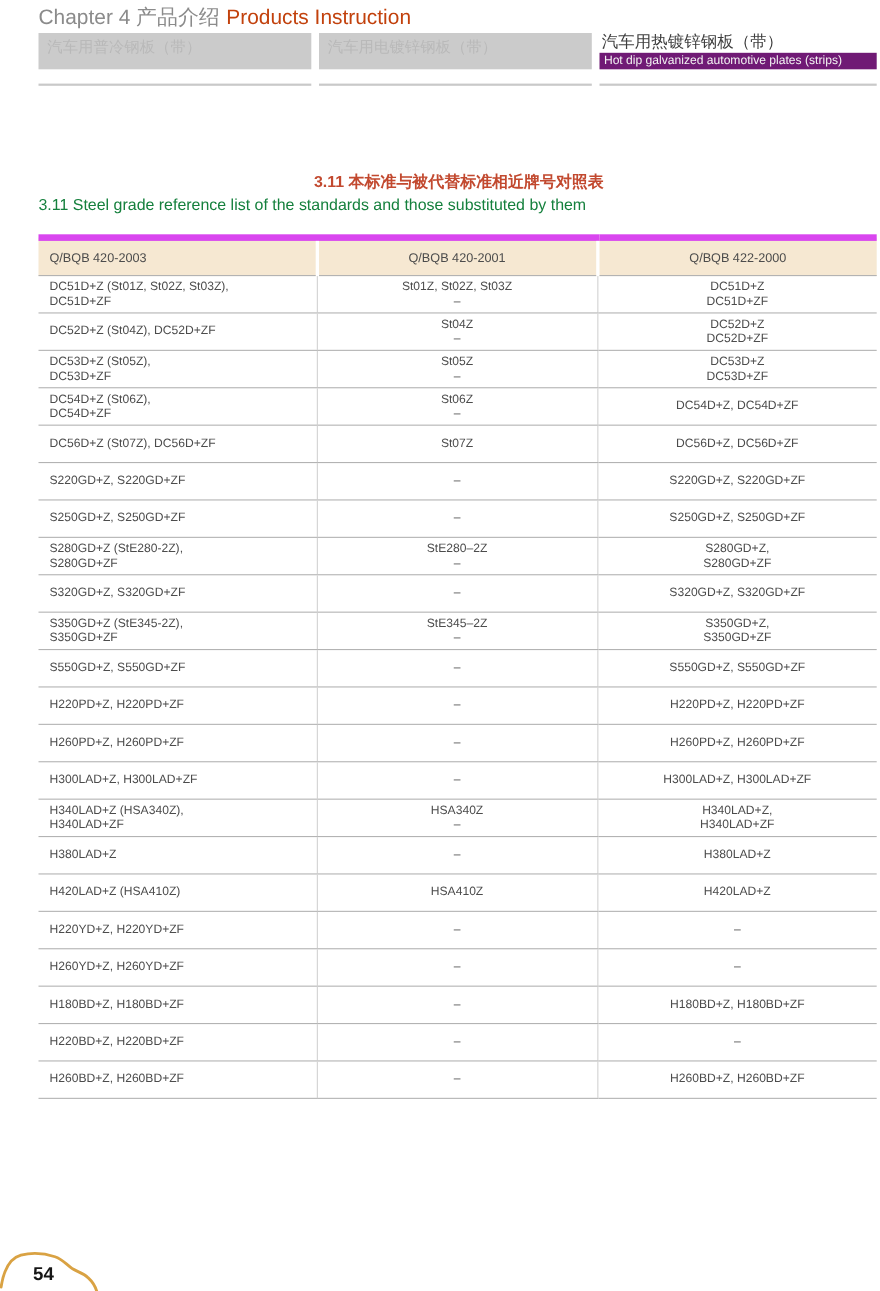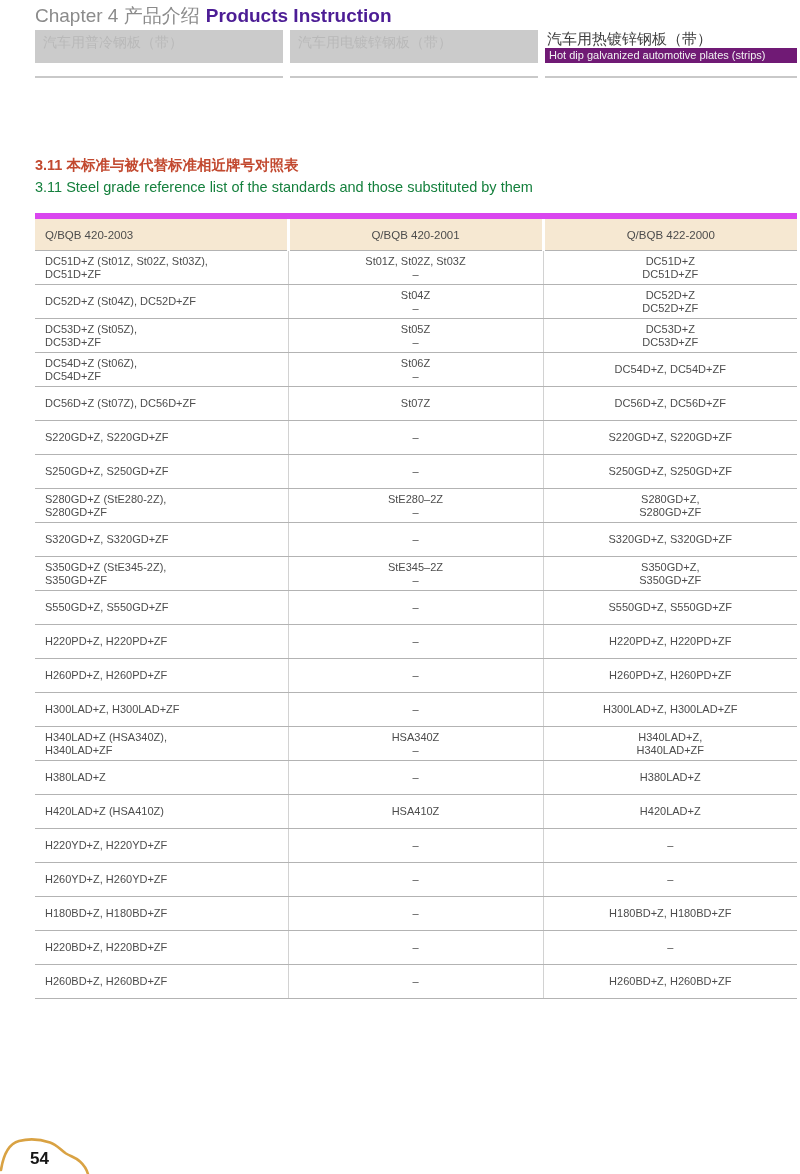--- a/index.html
+++ b/index.html
@@ -10,21 +10,21 @@
     background:#ffffff;
     font-family:"Liberation Sans","DejaVu Sans",sans-serif;
     overflow:hidden;
   }
 
   
   .chapter-header {
     position:absolute; top:3px; left:35px;
     font-size:19px; color:#8b8b8b; white-space:nowrap;
   }
-  .chapter-header .ch-bold { font-weight:bold; color:#4c1d95; margin-left:6px; }
+  .chapter-header .ch-bold { font-weight:normal; color:#c2410c; margin-left:6px; }
 
   
   .tabs {
     position:absolute; top:30px; left:35px;
     display:flex; gap:7px; height:33px; width:762px;
     box-sizing:border-box;
   }
   .tab { box-sizing:border-box; cursor:pointer; }
   .tab.inactive {
     width:248px; background:#cbcbcb; color:#b9b9b9;
@@ -44,21 +44,21 @@
     display:flex; gap:7px;
   }
   .tab-underlines .seg { height:2px; background:#c9c9c9; }
   .tab-underlines .seg:nth-child(1){ width:248px; }
   .tab-underlines .seg:nth-child(2){ width:248px; }
   .tab-underlines .seg:nth-child(3){ width:252px; }
 
   
   .section-heading { position:absolute; top:156px; left:35px; }
   .section-heading .zh {
-    margin:0; font-size:14.5px; font-weight:bold; color:#c2492f;
+    margin:0; font-size:14.5px; font-weight:bold; color:#c2492f;text-align:right;
   }
   .section-heading .en {
     margin:4px 16px 0 0; font-size:14.5px; font-weight:normal; color:#15803d;
   }
 
   
   table.ref-table {
     position:absolute; top:213px; left:35px; width:762px;
     border-collapse:collapse; table-layout:fixed;
   }

